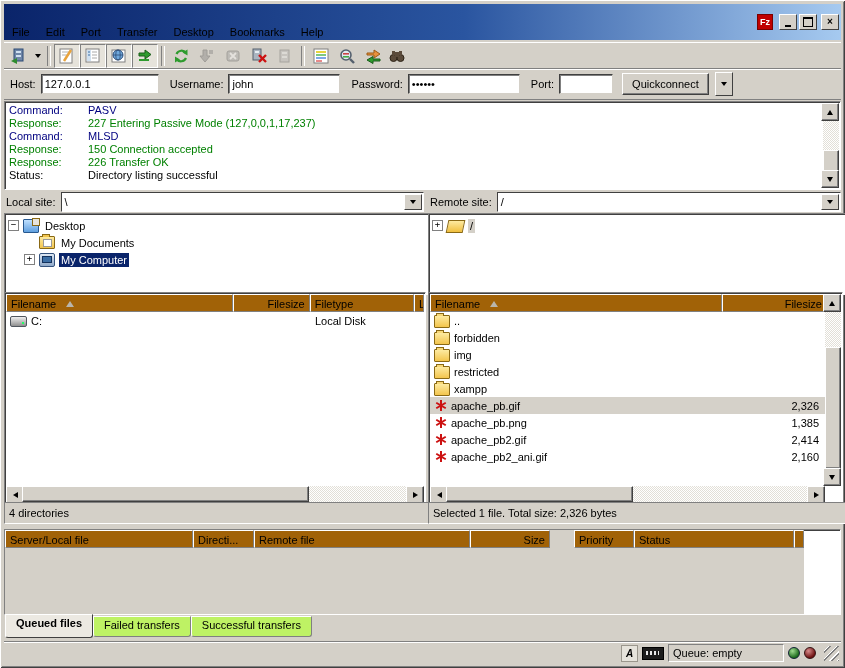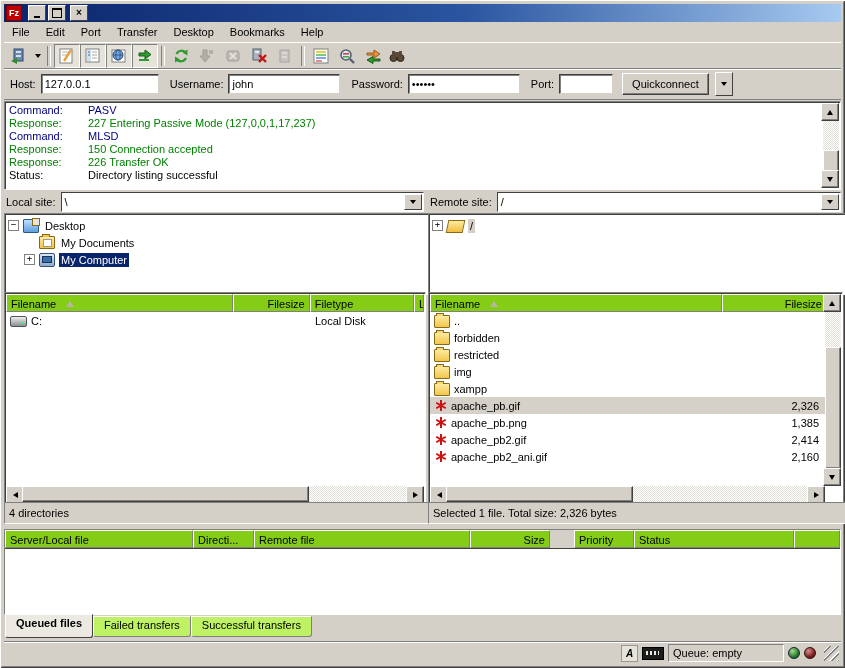--- a/index.html
+++ b/index.html
@@ -3,23 +3,23 @@
 <meta charset="utf-8">
 <style>
   html,body{margin:0;padding:0;background:#777;}
   #window{
     position:relative;width:845px;height:668px;background:#d4d0c8;
     font-family:"Liberation Sans","DejaVu Sans",sans-serif;font-size:11px;color:#000;
     box-shadow:inset 1px 1px 0 #fff, inset -1px -1px 0 #404040, inset 2px 2px 0 #d4d0c8, inset -2px -2px 0 #808080;
     overflow:hidden;
   }
   
-  .titlebar{position:absolute;left:4px;top:4px;right:4px;height:18px;
+  .titlebar{position:absolute;left:4px;top:4px;right:4px;height:36px;
     background:linear-gradient(90deg,#0a246a 0%,#2a55a0 55%,#a6caf0 100%);
-    display:flex;align-items:center;padding:0 2px;color:#fff;font-weight:bold;}
+    display:flex;align-items:center;padding:0 2px;color:#fff;font-weight:bold;justify-content:flex-end;}
   .fz-logo{width:14px;height:14px;background:#c00000;border:1px solid #7a0000;color:#fff;
     font-size:9px;font-weight:bold;display:flex;align-items:center;justify-content:center;margin-right:4px;}
   .title-text{flex:1;white-space:nowrap;overflow:hidden;}
   .winbtn{width:16px;height:14px;background:#d4d0c8;border:1px solid;border-color:#fff #404040 #404040 #fff;
     display:flex;align-items:center;justify-content:center;margin-left:2px;font-size:9px;color:#000;font-weight:bold;}
   .glyph-min{width:6px;height:2px;background:#000;margin-top:7px;}
   .glyph-max{width:8px;height:7px;border:1px solid #000;border-top-width:2px;}
   .glyph-close{font-size:10px;line-height:10px;}
   
   .menubar{position:absolute;left:4px;top:23px;right:4px;height:18px;display:flex;align-items:center;}
@@ -101,41 +101,41 @@
   .image::before,.image::after,.image i{content:"";position:absolute;left:6px;top:1px;width:2px;height:11px;background:#cc1111;}
   .image::before{transform:rotate(60deg);}
   .image::after{transform:rotate(-60deg);}
   .image i{display:block;}
   .icon-drive{width:15px;height:9px;background:linear-gradient(#efefef,#8f8f8f);border:1px solid #50565e;border-radius:2px;margin-top:2px;}
   .icon-drive::after{content:"";position:absolute;right:2px;bottom:2px;width:2px;height:2px;background:#2f6;}
   
   .filepane{position:absolute;display:flex;flex-direction:column;}
   .pane-inner{position:absolute;inset:1px;display:flex;flex-direction:column;overflow:hidden;}
   .lheader{display:flex;height:18px;flex:none;background:#d4d0c8;}
-  .hcell{background:#84cc16;border:1px solid;border-color:#fff #808080 #808080 #fff;
+  .hcell{background:#a16207;border:1px solid;border-color:#fff #808080 #808080 #fff;
     padding:1px 4px 0 4px;display:flex;align-items:center;white-space:nowrap;overflow:hidden;}
   .hcell.right{justify-content:flex-end;}
   .sort-asc{width:0;height:0;border-left:4px solid transparent;border-right:4px solid transparent;
     border-bottom:6px solid #b9b5ab;margin-left:10px;}
   .rows{flex:1;background:#fff;overflow:hidden;position:relative;}
   .lrow{display:flex;height:17px;align-items:center;white-space:nowrap;}
   .lrow.selected{background:#d5d1c9;}
   .cell{display:flex;align-items:center;height:17px;padding:0 4px;overflow:hidden;flex:none;}
   .cell.right{justify-content:flex-end;}
   
   .lc-name{width:221px;}.lc-size{width:68px;}.lc-type{width:96px;}.lc-last{flex:1;}
   
   .rc-name{width:282px;}.rc-size{width:95px;}
   
   .qc0{width:178px;}.qc1{width:51px;}.qc2{width:206px;}.qc3{width:70px;}.qc4{width:50px;margin-left:24px;}.qc5{width:150px;}.qcx{flex:1;}
   
   .statusline{position:absolute;height:20px;background:#d4d0c8;border:1px solid;border-color:#808080 #fff #fff #808080;
     display:flex;align-items:center;padding-left:4px;}
   
-  .queue{position:absolute;left:4px;right:4px;top:529px;height:84px;display:flex;flex-direction:column;
+  .queue{position:absolute;left:4px;right:4px;top:529px;height:84px;display:flex;
     border:1px solid;border-color:#808080 #fff #fff #808080;}
   .queue-body{flex:1;background:#fff;border-top:1px solid #404040;}
   
   .tabs{position:absolute;left:5px;top:614px;height:23px;display:flex;align-items:flex-start;}
   .tab{height:17px;padding:2px 10px 0 10px;background:#bef264;border:1px solid;
     border-color:#fff #808080 #808080 #fff;border-radius:0 0 3px 3px;margin-top:2px;white-space:nowrap;}
   .tab.active{height:20px;margin-top:0;background:#ece9e2;font-weight:bold;border-color:#fff #404040 #404040 #fff;}
   
   .statusbar{position:absolute;left:4px;right:4px;bottom:4px;height:22px;display:flex;align-items:center;
     border-top:1px solid #808080;box-shadow:0 1px 0 #fff inset;}
@@ -474,29 +474,29 @@
             <span class="cell rc-name">
               <span class="icon folder"><i></i></span>
               <span>forbidden</span>
             </span>
             <span class="cell rc-size right"></span>
           </div>
 
           <div class="lrow">
             <span class="cell rc-name">
               <span class="icon folder"><i></i></span>
+              <span>img</span>
+            </span>
+            <span class="cell rc-size right"></span>
+          </div>
+
+          <div class="lrow">
+            <span class="cell rc-name">
+              <span class="icon folder"><i></i></span>
               <span>restricted</span>
-            </span>
-            <span class="cell rc-size right"></span>
-          </div>
-
-          <div class="lrow">
-            <span class="cell rc-name">
-              <span class="icon folder"><i></i></span>
-              <span>img</span>
             </span>
             <span class="cell rc-size right"></span>
           </div>
 
           <div class="lrow">
             <span class="cell rc-name">
               <span class="icon folder"><i></i></span>
               <span>xampp</span>
             </span>
             <span class="cell rc-size right"></span>

